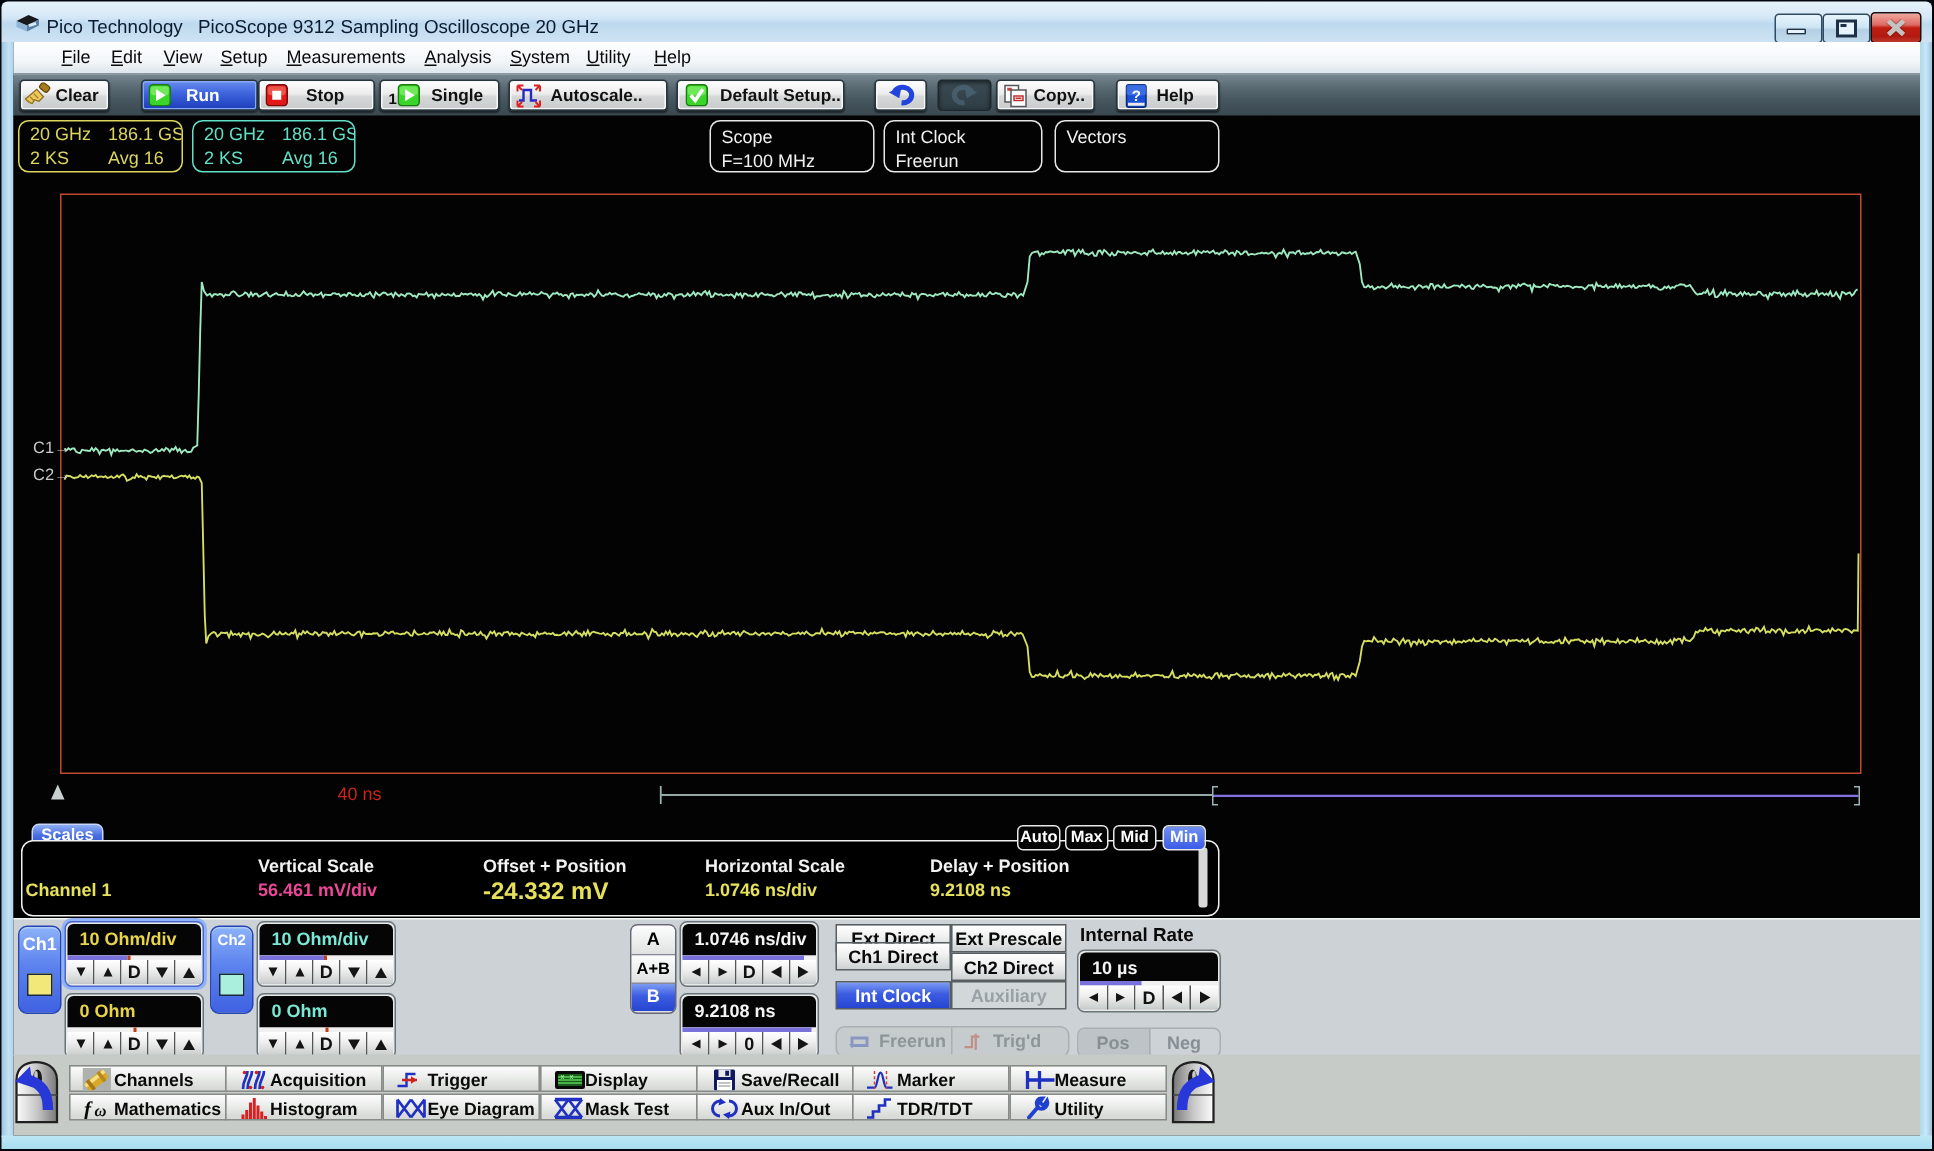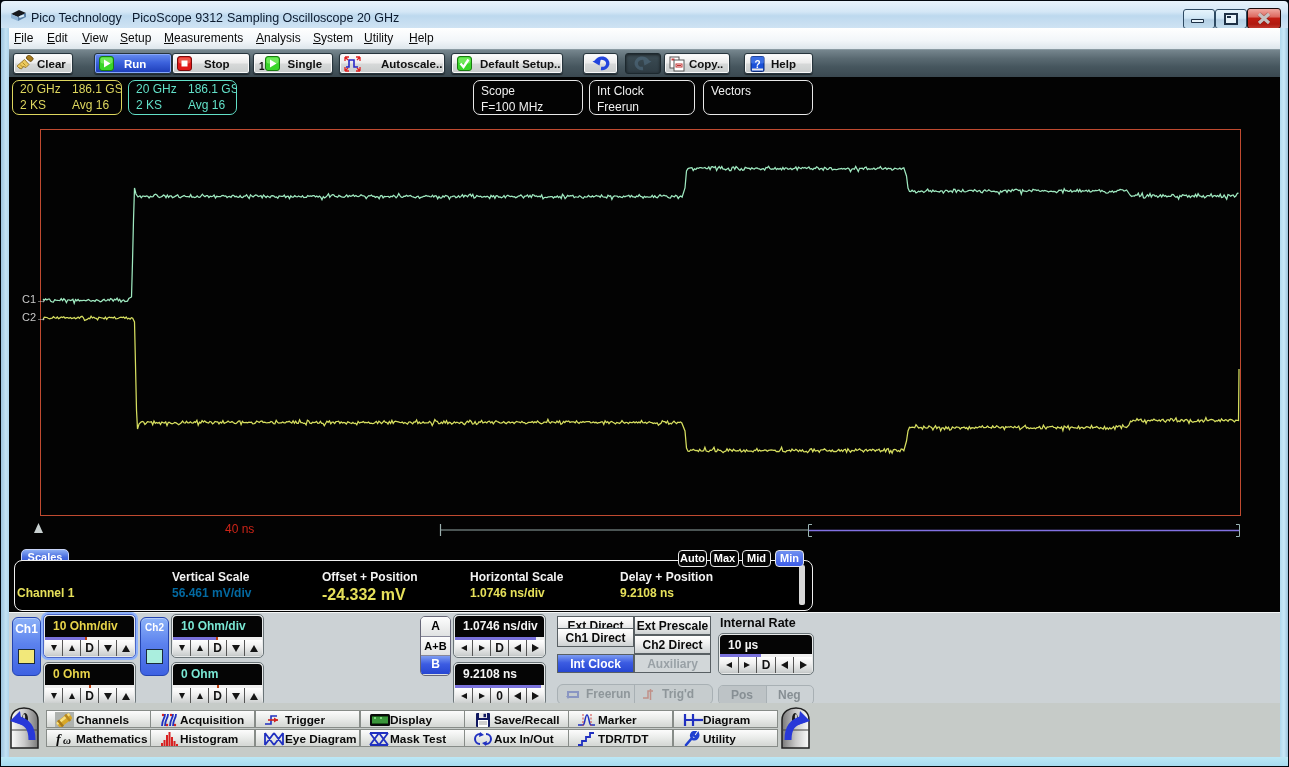--- a/index.html
+++ b/index.html
@@ -38,21 +38,21 @@
 .tgb.sel{background:linear-gradient(#7c9cf2,#3c5ce2 45%,#2646d2);color:#fff;}
 .tgb.dis{background:#d2d7d9;color:#99a1a6;}
 
 .mbtn{position:absolute;width:105px;height:18px;border:1px solid #878c88;box-sizing:border-box;
   background:linear-gradient(#fcfcfc,#ebedeb 45%,#d7dad7 90%);
   font-weight:bold;font-size:11.8px;color:#0a0a0a;overflow:hidden;}
 .mbtn span{position:absolute;left:29px;top:2px;white-space:nowrap;}
 .mbtn svg{position:absolute;left:8px;top:1px;}
 .infobox{position:absolute;border:1px solid;border-radius:7px;font-size:12px;
   overflow:hidden;box-sizing:border-box;}
-.mitem{position:absolute;top:3px;font-size:12px;color:#0a0a0a;}
+.mitem{position:absolute;top:3px;font-size:12px;color:#0a0a0a;margin-left:27px;}
 </style></head>
 <body>
 <div class="abs" style="left:0;top:0;width:1289px;height:767px;background:#02080e;"></div>
 <div class="abs" style="left:1px;top:1px;width:1287px;height:27px;background:linear-gradient(#e8f3fb,#d4e7f6 40%,#bdd9ee 55%,#c7def1 80%,#cfe3f3);border-radius:4px 4px 0 0;"></div>
 <div class="abs" style="left:1px;top:28px;width:8px;height:730px;background:linear-gradient(90deg,#9ec4de,#c3e2f4 60%,#b0d4ea);"></div>
 <div class="abs" style="left:1280px;top:28px;width:8px;height:730px;background:linear-gradient(90deg,#b0d8ec,#c9e8f8 50%,#9cc2da);"></div>
 <div class="abs" style="left:1px;top:757px;width:1287px;height:9px;background:linear-gradient(#bce8f6,#a8dcf0);"></div>
 <svg class="abs" style="left:9px;top:8px;" width="20" height="16" viewBox="0 0 20 16">
 <polygon points="2,6 10,2 17,5 9,9" fill="#16181c"></polygon>
 <polygon points="2,6 9,9 9,13 2,10" fill="#8fb4d6"></polygon>
@@ -118,21 +118,21 @@
     <span style="margin-left:8px;">Single</span>
   </div>
 <div class="tbtn" style="left:339px;width:104px;">
 <svg width="17" height="16" viewBox="0 0 17 16" style="margin-left:4px;">
 <path d="M2,11 L5,11 5,4 10,4 10,11 14,11" fill="none" stroke="#2828c8" stroke-width="1.6"></path>
 <path d="M1,1 l4,0 M1,1 l0,4 M1,1 l3,3" stroke="#e02020" stroke-width="1.3"></path>
 <path d="M16,1 l-4,0 M16,1 l0,4 M16,1 l-3,3" stroke="#e02020" stroke-width="1.3"></path>
 <path d="M1,15 l4,0 M1,15 l0,-4 M1,15 l3,-3" stroke="#e02020" stroke-width="1.3"></path>
 <path d="M16,15 l-4,0 M16,15 l0,-4 M16,15 l-3,-3" stroke="#e02020" stroke-width="1.3"></path>
 </svg>
-    <span style="margin-left:20px;">Autoscale..</span>
+    <span style="margin-left:6px;">Autoscale..</span>
   </div>
 <div class="tbtn" style="left:451px;width:110px;">
 <svg width="15" height="15" viewBox="0 0 15 15" style="margin-left:5px;">
 <rect x="0.5" y="0.5" width="14" height="14" rx="2.5" fill="#3ad52a" stroke="#1a7a10"></rect>
 <rect x="1.5" y="1.5" width="12" height="6" rx="2" fill="#7dee66" opacity="0.8"></rect>
 <path d="M3.5,7.5 L6.5,11 L11.5,3.5" fill="none" stroke="#fff" stroke-width="2.4"></path>
 </svg>
     <span style="margin-left:8px;">Default Setup..</span>
   </div>
 <div class="tbtn" style="left:583px;width:33px;justify-content:center;">
@@ -205,21 +205,21 @@
 <div class="abs" style="left:22px;top:293px;font-size:11px;color:#c8c8c8;">C1→</div>
 <div class="abs" style="left:22px;top:311px;font-size:11px;color:#c8c8c8;">C2→</div>
 <div class="abs" style="left:225px;top:522px;font-size:12px;color:#cc2418;">40 ns</div>
 <div class="abs" style="left:21px;top:549px;width:46px;height:14px;border:1px solid #c8d4f8;border-radius:5px 5px 0 0;background:linear-gradient(#8caef4,#4a6ee0 50%,#2a4ed0);color:#fff;font-weight:bold;font-size:11px;text-align:center;line-height:14px;">Scales</div>
 <div class="abs" style="left:14px;top:560px;width:797px;height:49px;border:1px solid #f0f0f0;border-radius:8px;background:#000;"></div>
 <div class="abs b" style="left:172px;top:570px;font-size:12px;color:#f2f2f2;">Vertical Scale</div>
 <div class="abs b" style="left:322px;top:570px;font-size:12px;color:#f2f2f2;">Offset + Position</div>
 <div class="abs b" style="left:470px;top:570px;font-size:12px;color:#f2f2f2;">Horizontal Scale</div>
 <div class="abs b" style="left:620px;top:570px;font-size:12px;color:#f2f2f2;">Delay + Position</div>
 <div class="abs b" style="left:17px;top:586px;font-size:12px;color:#e6e05a;">Channel 1</div>
-<div class="abs b" style="left:172px;top:586px;font-size:12px;color:#0369a1;">56.461 mV/div</div>
+<div class="abs b" style="left:172px;top:586px;font-size:12px;color:#ec4899;">56.461 mV/div</div>
 <div class="abs b" style="left:322px;top:586px;font-size:16px;color:#e6e05a;">-24.332 mV</div>
 <div class="abs b" style="left:470px;top:586px;font-size:12px;color:#e6e05a;">1.0746 ns/div</div>
 <div class="abs b" style="left:620px;top:586px;font-size:12px;color:#e6e05a;">9.2108 ns</div>
 <div class="abs" style="left:799px;top:565px;width:6px;height:40px;background:#d8d8d8;border-radius:2px;"></div>
 <div class="abs b" style="left:678px;top:550px;width:27px;height:15px;border:1px solid #e8e8e8;border-radius:4px;background:#050505;color:#fff;font-size:11px;text-align:center;line-height:15px;">Auto</div>
 <div class="abs b" style="left:710px;top:550px;width:27px;height:15px;border:1px solid #e8e8e8;border-radius:4px;background:#050505;color:#fff;font-size:11px;text-align:center;line-height:15px;">Max</div>
 <div class="abs b" style="left:742px;top:550px;width:27px;height:15px;border:1px solid #e8e8e8;border-radius:4px;background:#050505;color:#fff;font-size:11px;text-align:center;line-height:15px;">Mid</div>
 <div class="abs b" style="left:775px;top:550px;width:27px;height:15px;border:1px solid #e8e8e8;border-radius:4px;background:linear-gradient(#7090f0,#3c5ce8);color:#fff;font-size:11px;text-align:center;line-height:15px;">Min</div>
 <div class="abs" style="left:9px;top:612px;width:1271px;height:91px;background:#ccd2d5;border-top:1px solid #f4f6f6;"></div>
 <div class="abs" style="left:12px;top:617px;width:27px;height:57px;border:1px solid #2444b0;border-radius:6px;background:linear-gradient(#8cb2f8,#5c82ee 45%,#3e62e2);box-shadow:inset 0 1px 0 #b4ccfa;">
@@ -464,21 +464,21 @@
       <path d="M1,13 L6,13 C8,13 8,3 10,3 C12,3 12,13 14,13 L18,13" stroke="#2030c0" stroke-width="1.5" fill="none"></path>
       <path d="M6,2 L6,14 M14,2 L14,14" stroke="#d04040" stroke-width="1" stroke-dasharray="2,1.5"></path>
     </svg>
     <span>Marker</span>
   </div>
 <div class="mbtn" style="left:673px;top:710px;">
     <svg width="24" height="16" viewBox="0 0 24 16">
       <path d="M3,2 L3,14 M11,2 L11,14 M3,8 L11,8" stroke="#2030c0" stroke-width="2.2" fill="none"></path>
       <path d="M11,8 L21,8" stroke="#2030c0" stroke-width="2.2"></path>
     </svg>
-    <span>Diagram</span>
+    <span>Measure</span>
   </div>
 <div class="mbtn" style="left:46px;top:729px;">
     <svg width="24" height="16" viewBox="0 0 24 16">
       <text x="1" y="13" font-family="Liberation Serif" font-style="italic" font-weight="bold" font-size="14" fill="#0a0a0a">f</text>
       <text x="8" y="13" font-family="Liberation Serif" font-style="italic" font-weight="bold" font-size="11" fill="#0a0a0a">ω</text>
     </svg>
     <span>Mathematics</span>
   </div>
 <div class="mbtn" style="left:150px;top:729px;">
     <svg width="24" height="16" viewBox="0 0 24 16">

